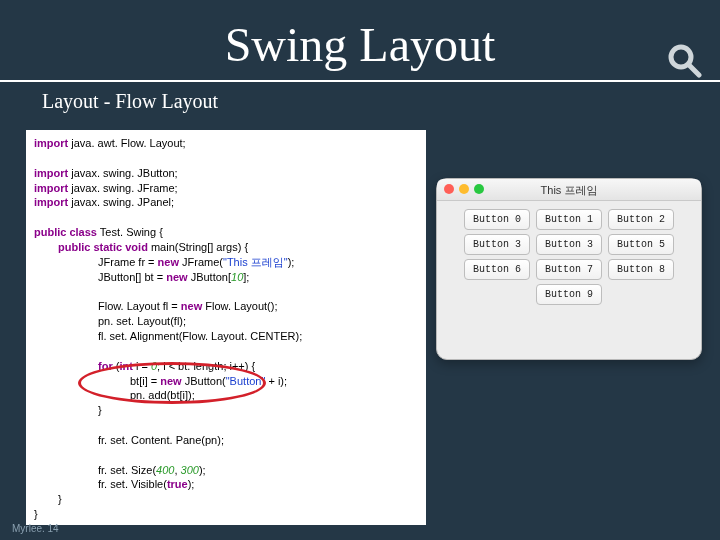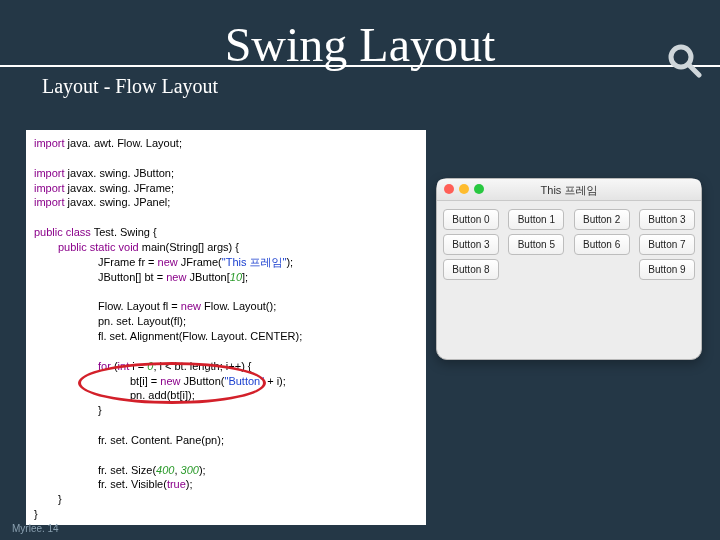--- a/index.html
+++ b/index.html
@@ -1,20 +1,20 @@
 <!DOCTYPE html>
 <html><head>
 <meta charset="utf-8">
 <style>
   * { margin: 0; padding: 0; box-sizing: border-box; }
   body { width: 720px; height: 540px; background: #243746; font-family: sans-serif; overflow: hidden; position: relative; }
 
   .header {
     width: 100%;
-    height: 67px;
+    height: 82px;
     background: #243746;
     border-bottom: 2px solid #fff;
     position: relative;
   }
   .title {
     font-family: "Times New Roman", serif;
     font-size: 48px;
     color: #fff;
     text-align: center;
     line-height: 90px;
@@ -37,21 +37,21 @@
     top: 130px;
     width: 400px;
     height: 395px;
     background: #fff;
     font-family: "Arial", sans-serif;
     font-size: 11px;
     line-height: 1.35;
     padding: 6px 8px;
     color: #000;
   }
-  .code-box .kw { color: #8a008a; font-weight: normal; }
+  .code-box .kw { color: #8a008a; font-weight: bold; }
   .code-box .str { color: #1a3fcf; }
   .code-box .num { color: #2a9a2a; font-style: italic; }
   .code-box .ind1 { padding-left: 24px; display:block;}
   .code-box .ind2 { padding-left: 64px; display:block; white-space: nowrap;}
   .code-box .ind3 { padding-left: 96px; display:block; white-space: nowrap;}
 
   .annot {
     position: absolute;
     left: 78px;
     top: 362px;
@@ -81,25 +81,26 @@
     position: relative;
     text-align: center;
     font-size: 11px;
     line-height: 22px;
     color: #333;
   }
   .traffic { position: absolute; left: 7px; top: 5px; display: flex; gap: 5px; }
   .dot { width: 10px; height: 10px; border-radius: 50%; }
   .red { background: #ff5f57; } .yel { background: #febc2e; } .grn { background: #28c840; }
   .client {
-    padding: 8px 6px;
+    padding: 8px 12px;
     display: flex;
     flex-wrap: wrap;
-    justify-content: space-between;
+    justify-content: center;
     gap: 4px 6px;
+    font-family: Liberation Mono, monospace;
   }
   .jbtn {
     background: linear-gradient(#fff,#f1f1f1);
     border: 1px solid #bdbdbd;
     border-radius: 4px;
     font-size: 10px;
     padding: 4px 8px;
     color: #222;
     min-width: 56px;
     text-align: center;

